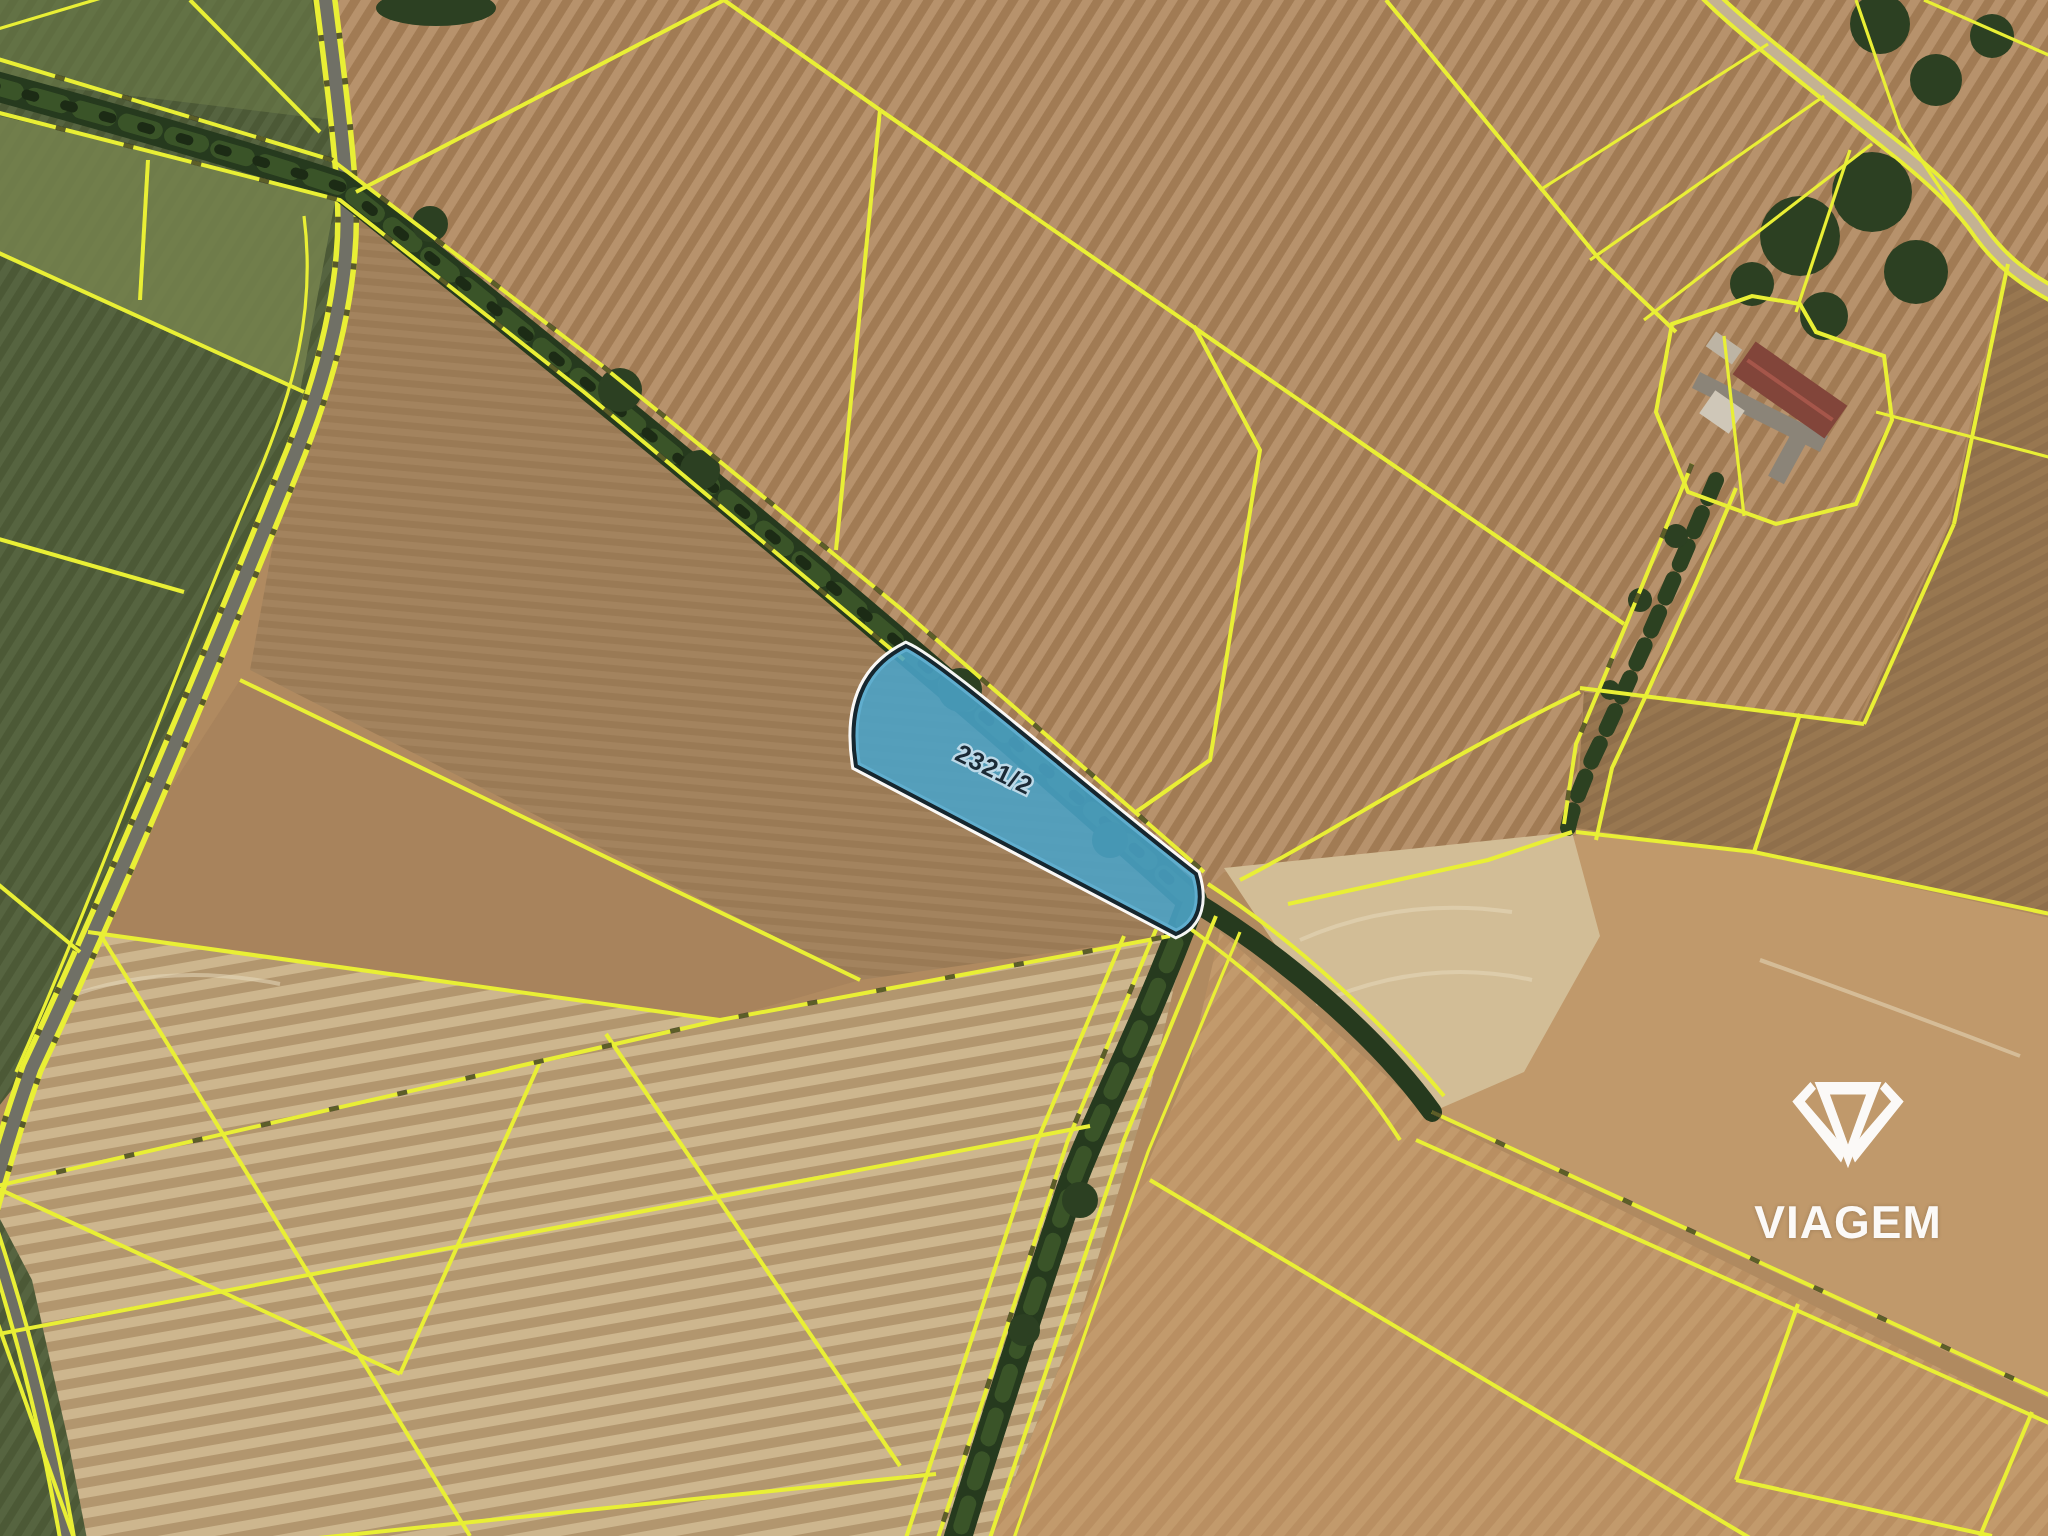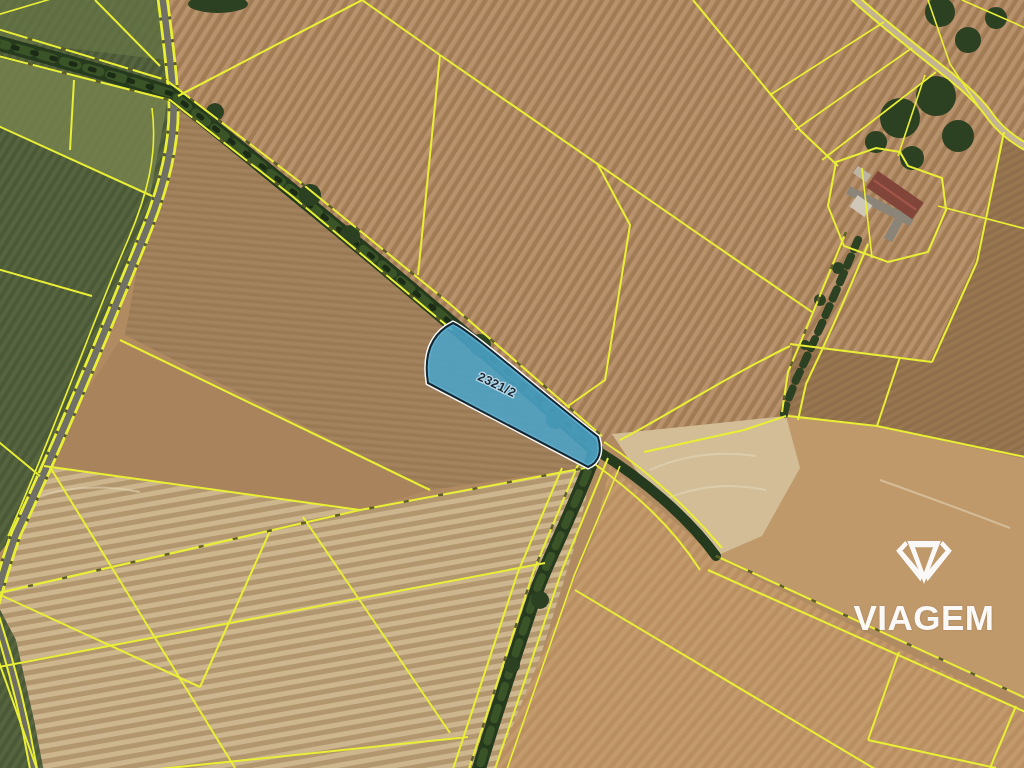--- a/index.html
+++ b/index.html
@@ -4,21 +4,21 @@
 <title>Cadastral satellite map</title>
 <style>
   html,body{margin:0;padding:0;background:#000;}
   .map-frame{position:relative;width:1024px;height:768px;overflow:hidden;
     background:#b08a60;font-family:"Liberation Sans",sans-serif;}
   .map-frame svg.base{position:absolute;left:0;top:0;}
   .watermark{position:absolute;left:824px;top:534px;width:200px;
     display:flex;flex-direction:column;align-items:center;
     color:#ffffff;opacity:0.95;pointer-events:none;}
   .watermark .gem{width:70px;height:64px;}
-  .watermark .brand{font-size:35px;font-weight:700;letter-spacing:0.5px;
+  .watermark .brand{font-size:23px;font-weight:700;letter-spacing:0.5px;
     line-height:1;margin-top:2px;text-shadow:0 0 2px rgba(90,70,50,.35);}
   .parcel-label{font-size:12.5px;font-weight:700;
     fill:#1b2a36;stroke:#bcd9e8;stroke-width:2.4px;paint-order:stroke;
     letter-spacing:0.5px;}
 </style>
 </head>
 <body>
 
 <div class="map-frame">
 <svg class="base" width="1024" height="768" viewBox="0 0 1024 768">

